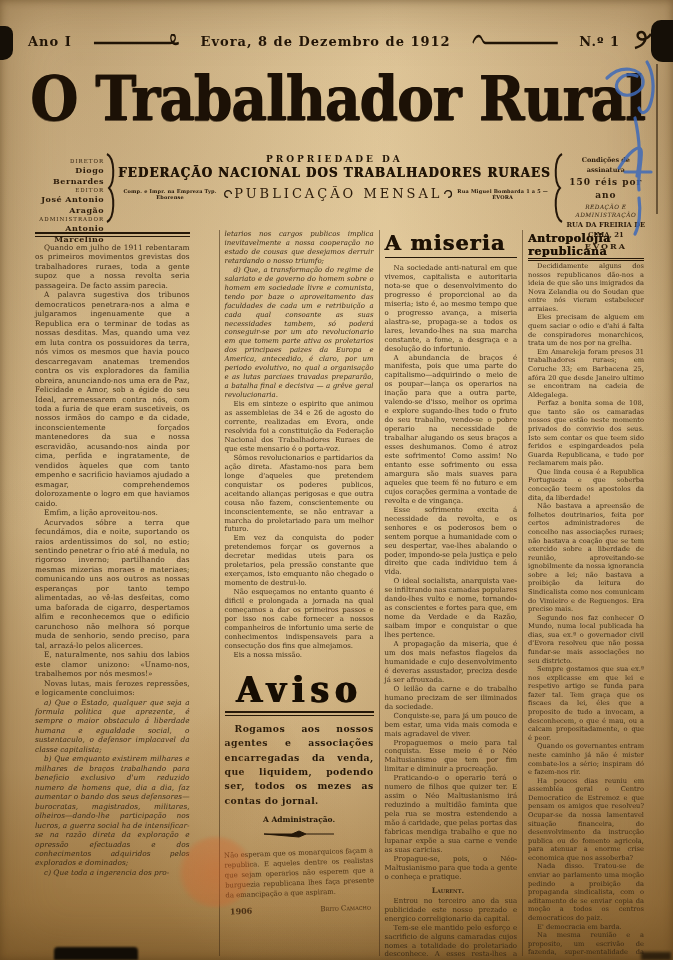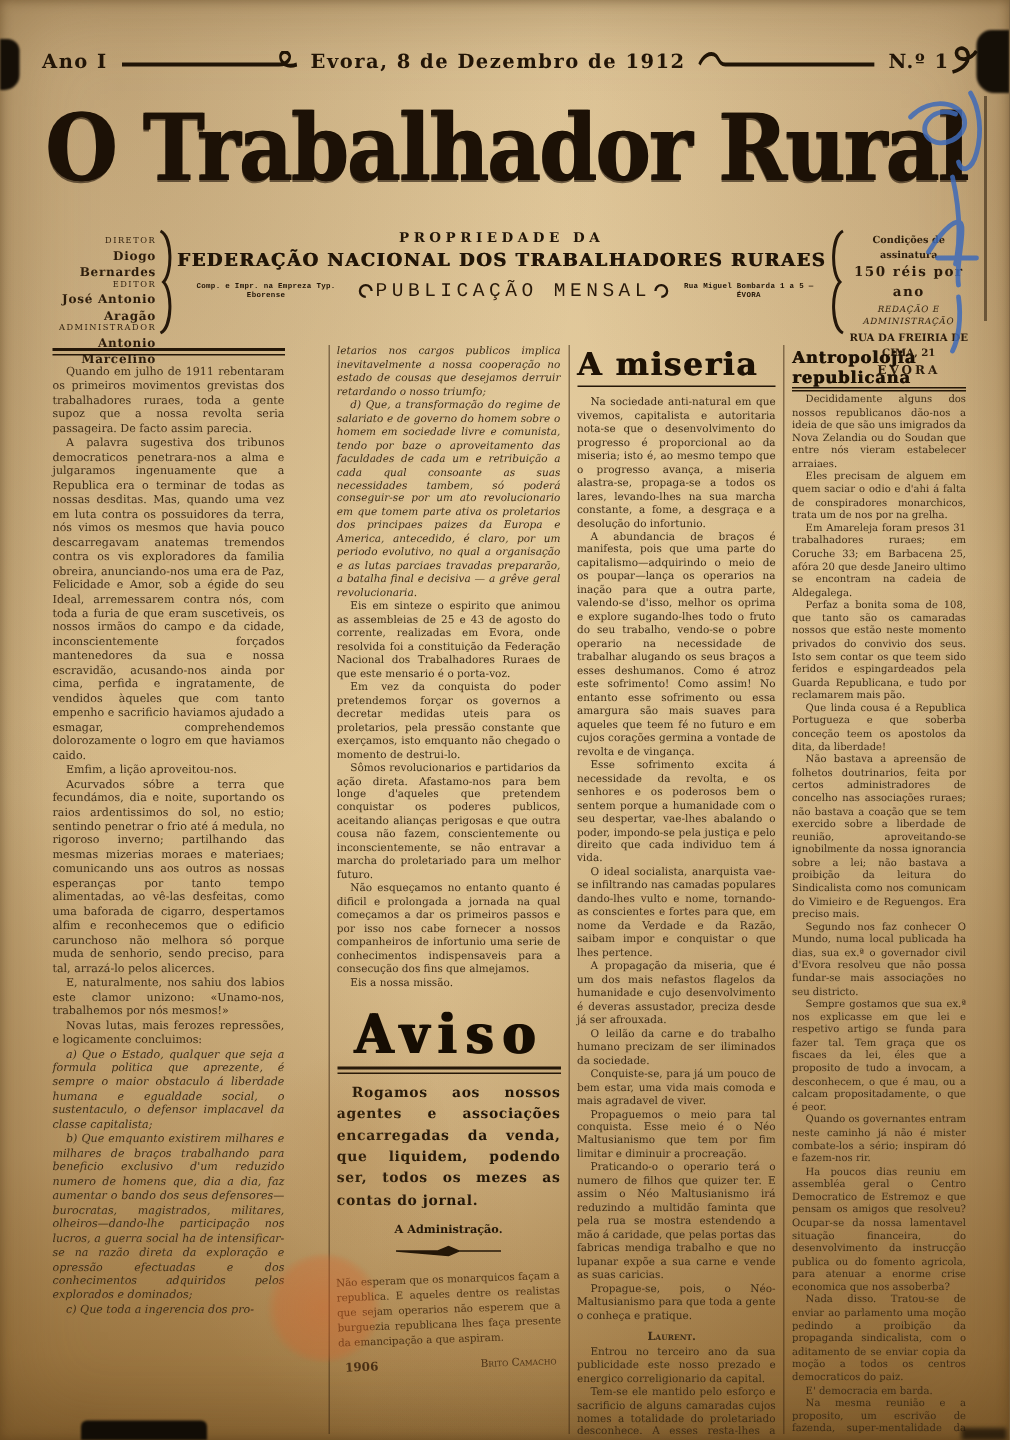--- a/index.html
+++ b/index.html
@@ -10,39 +10,39 @@
       radial-gradient(ellipse at 12% 6%, rgba(105,70,28,.22), transparent 38%),
       radial-gradient(ellipse at 96% 10%, rgba(110,72,30,.20), transparent 30%),
       radial-gradient(ellipse at 90% 96%, rgba(95,60,20,.38), transparent 42%),
       radial-gradient(ellipse at 8% 98%, rgba(100,65,22,.30), transparent 35%),
       radial-gradient(ellipse at 50% 35%, rgba(238,217,172,.55), transparent 75%),
       linear-gradient(180deg,#d8bd90 0%,#d5b989 55%,#c9a875 80%,#b08a52 94%,#97733f 100%);
     box-shadow:inset 0 0 60px rgba(90,60,20,.45), inset 0 0 8px rgba(70,45,15,.5);
   }
   
   .topbar{position:absolute;top:30px;left:28px;right:20px;display:flex;align-items:center;
-    font-weight:bold;font-size:13px;color:#221507;}
+    font-weight:bold;font-size:13px;color:#221507;gap:13px;}
   .topbar .flo{flex:1;margin:0 8px;}
   .edition{white-space:nowrap;letter-spacing:1px;}
   
   .masthead{position:absolute;top:62px;left:30px;right:34px;text-align:center;}
   .masthead .title{
     font-size:55px;font-weight:bold;color:#1c1106;letter-spacing:-1px;line-height:1.35;
     text-shadow:1px 0 0 #1c1106, 0 1px 0 rgba(28,17,6,.6);
     transform:scaleY(1.12);white-space:nowrap;}
   
   .subhead{position:absolute;top:152px;left:30px;right:26px;height:72px;display:flex;align-items:stretch;}
   .staffbox{width:135px;padding-top:6px;text-align:right;font-size:6.5px;line-height:1.35;color:#2d1d0c;}
   .staffbox .lbl{font-size:5.5px;letter-spacing:1px;}
   .staffbox .nm{font-weight:bold;font-size:8px;letter-spacing:.5px;}
   .brace{width:14px;flex:none;}
   .centerbox{flex:1;text-align:center;color:#221507;padding-top:2px;}
   .prop{font-size:9px;letter-spacing:3px;font-weight:bold;}
   .fed{font-size:12px;font-weight:bold;letter-spacing:1px;margin-top:2px;white-space:nowrap;text-shadow:.5px 0 0 #221507;}
-  .pubrow{display:flex;align-items:center;justify-content:center;margin-top:6px;gap:1px;font-family:Liberation Mono, monospace;}
+  .pubrow{display:flex;align-items:center;justify-content:center;margin-top:6px;gap:1px;}
   .tiny{font-size:5px;font-weight:bold;letter-spacing:.2px;}
   .pub{font-size:13px;letter-spacing:3px;color:#2a1a0a;white-space:nowrap;}
   .subbox{width:150px;text-align:center;font-size:6.5px;padding-top:4px;color:#2d1d0c;line-height:1.5;}
   .subbox .cond{font-weight:bold;}
   .subbox .price{font-weight:bold;font-size:9px;letter-spacing:1px;}
   .subbox .red{font-style:italic;font-size:5.8px;letter-spacing:.5px;}
   .subbox .rua{font-weight:bold;font-size:6.8px;}
   .subbox .city{font-weight:bold;font-size:8px;letter-spacing:2px;}
   
   .cols{position:absolute;left:30px;right:24px;top:230px;bottom:4px;display:flex;}
@@ -162,23 +162,23 @@
       <p class="para">E, naturalmente, nos sahiu dos labios este clamor unizono: «Unamo-nos, trabalhemos por nós mesmos!»</p>
       <p class="para">Novas lutas, mais ferozes repressões, e logicamente concluimos:</p>
       <p class="para it">a) Que o Estado, qualquer que seja a formula politica que aprezente, é sempre o maior obstaculo á liberdade humana e egualdade social, o sustentaculo, o defensor implacavel da classe capitalista;</p>
       <p class="para it">b) Que emquanto existirem milhares e milhares de braços trabalhando para beneficio exclusivo d'um reduzido numero de homens que, dia a dia, faz aumentar o bando dos seus defensores—burocratas, magistrados, militares, olheiros—dando-lhe participação nos lucros, a guerra social ha de intensificar-se na razão direta da exploração e opressão efectuadas e dos conhecimentos adquiridos pelos explorados e dominados;</p>
       <p class="para it">c) Que toda a ingerencia dos pro-</p>
     </div>
 
     <div class="col c2">
       <p class="para it" style="text-indent:0">letarios nos cargos publicos implica inevitavelmente a nossa cooperação no estado de cousas que desejamos derruir retardando o nosso triumfo;</p>
       <p class="para it">d) Que, a transformação do regime de salariato e de governo do homem sobre o homem em sociedade livre e comunista, tendo por baze o aproveitamento das faculdades de cada um e retribuição a cada qual consoante as suas necessidades tambem, só poderá conseguir-se por um ato revolucionario em que tomem parte ativa os proletarios dos principaes paizes da Europa e America, antecedido, é claro, por um periodo evolutivo, no qual a organisação e as lutas parciaes travadas prepararão, a batalha final e decisiva — a grêve geral revolucionaria.</p>
-      <p class="para">Eis em sinteze o espirito que animou as assembleias de 25 e 43 de agosto do corrente, realizadas em Evora, onde resolvida foi a constituição da Federação Nacional dos Trabalhadores Ruraes de que este mensario é o porta-voz.</p>
+      <p class="para">Eis em sinteze o espirito que animou as assembleias de 34 e 26 de agosto do corrente, realizadas em Evora, onde resolvida foi a constituição da Federação Nacional dos Trabalhadores Ruraes de que este mensario é o porta-voz.</p>
+      <p class="para">Sômos revolucionarios e partidarios da ação direta. Afastamo-nos para bem longe d'aqueles que pretendem conquistar os poderes publicos, aceitando alianças perigosas e que outra cousa não fazem, conscientemente ou inconscientemente, se não entravar a marcha do proletariado para um melhor futuro.</p>
       <p class="para">Em vez da conquista do poder pretendemos forçar os governos a decretar medidas uteis para os proletarios, pela pressão constante que exerçamos, isto emquanto não chegado o momento de destrui-lo.</p>
-      <p class="para">Sômos revolucionarios e partidarios da ação direta. Afastamo-nos para bem longe d'aqueles que pretendem conquistar os poderes publicos, aceitando alianças perigosas e que outra cousa não fazem, conscientemente ou inconscientemente, se não entravar a marcha do proletariado para um melhor futuro.</p>
       <p class="para">Não esqueçamos no entanto quanto é dificil e prolongada a jornada na qual começamos a dar os primeiros passos e por isso nos cabe fornecer a nossos companheiros de infortunio uma serie de conhecimentos indispensaveis para a consecução dos fins que almejamos.</p>
       <p class="para">Eis a nossa missão.</p>
       <div class="h-aviso">Aviso</div>
       <div class="rule2"></div>
       <div class="aviso-body">Rogamos aos nossos agentes e associações encarregadas da venda, que liquidem, podendo ser, todos os mezes as contas do jornal.</div>
       <div class="aviso-sig">A Administração.</div>
       <div class="orn">
         <svg width="70" height="8" viewBox="0 0 70 8">
             <path d="M0,4 H28 L35,1 L42,4 L35,7 Z M42,4 H70" fill="#241708" stroke="#241708" stroke-width="1"></path>
           </svg>

